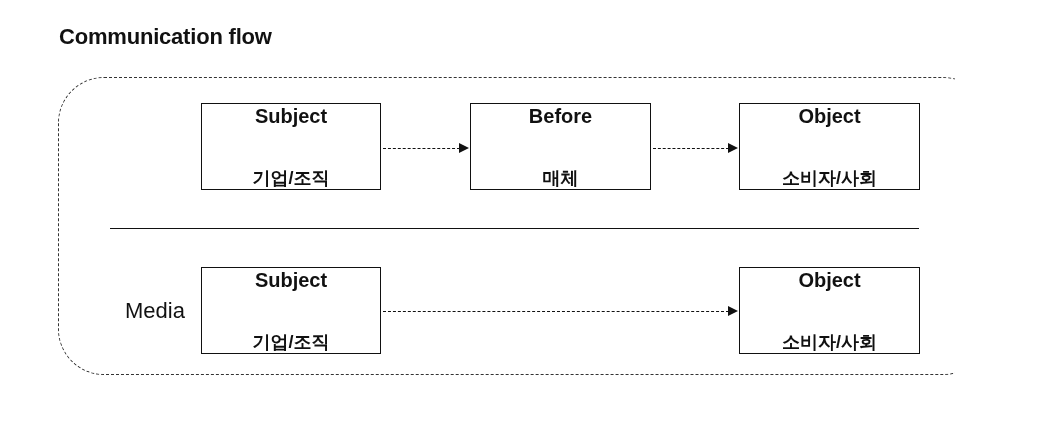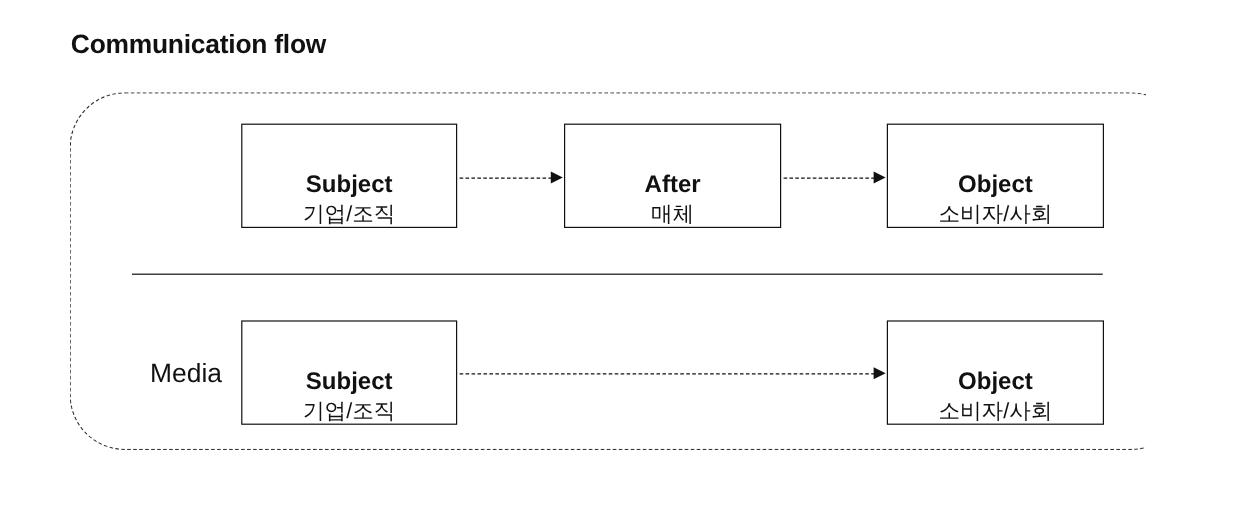--- a/index.html
+++ b/index.html
@@ -48,32 +48,32 @@
   .label-before { left: 100px; top: 139px; }
   .label-after  { left: 100px; top: 298px; }
   .node {
     position: absolute;
     box-sizing: border-box;
     border: 1.6px solid #111111;
     background: #ffffff;
     display: flex;
     flex-direction: column;
     align-items: center;
-    justify-content: flex-end;
+    justify-content: space-between;
     text-align: center;
     line-height: 1.25;
   }
   .node-title {
     font-size: 20px;
     font-weight: 700;
     color: #111111;
   }
   .node-subtitle {
     font-size: 18px;
-    font-weight: 400;
+    font-weight: 700;
     color: #111111;
   }
   .n-subject-before { left: 201px; top: 103px; width: 180px; height: 87px; }
   .n-media          { left: 470px; top: 103px; width: 181px; height: 87px; }
   .n-object-before  { left: 739px; top: 103px; width: 181px; height: 87px; }
   .n-subject-after  { left: 201px; top: 267px; width: 180px; height: 87px; }
   .n-object-after   { left: 739px; top: 267px; width: 181px; height: 87px; }
   .arrow {
     position: absolute;
     height: 12px;
@@ -119,21 +119,21 @@
     <div class="node-title">Subject</div>
     <div class="node-subtitle">기업/조직</div>
   </div>
 
   <div class="arrow a-subject-media">
     <span class="shaft"></span>
     <span class="head"></span>
   </div>
 
   <div class="node n-media">
-    <div class="node-title">After</div>
+    <div class="node-title">Before</div>
     <div class="node-subtitle">매체</div>
   </div>
 
   <div class="arrow a-media-object">
     <span class="shaft"></span>
     <span class="head"></span>
   </div>
 
   <div class="node n-object-before">
     <div class="node-title">Object</div>

